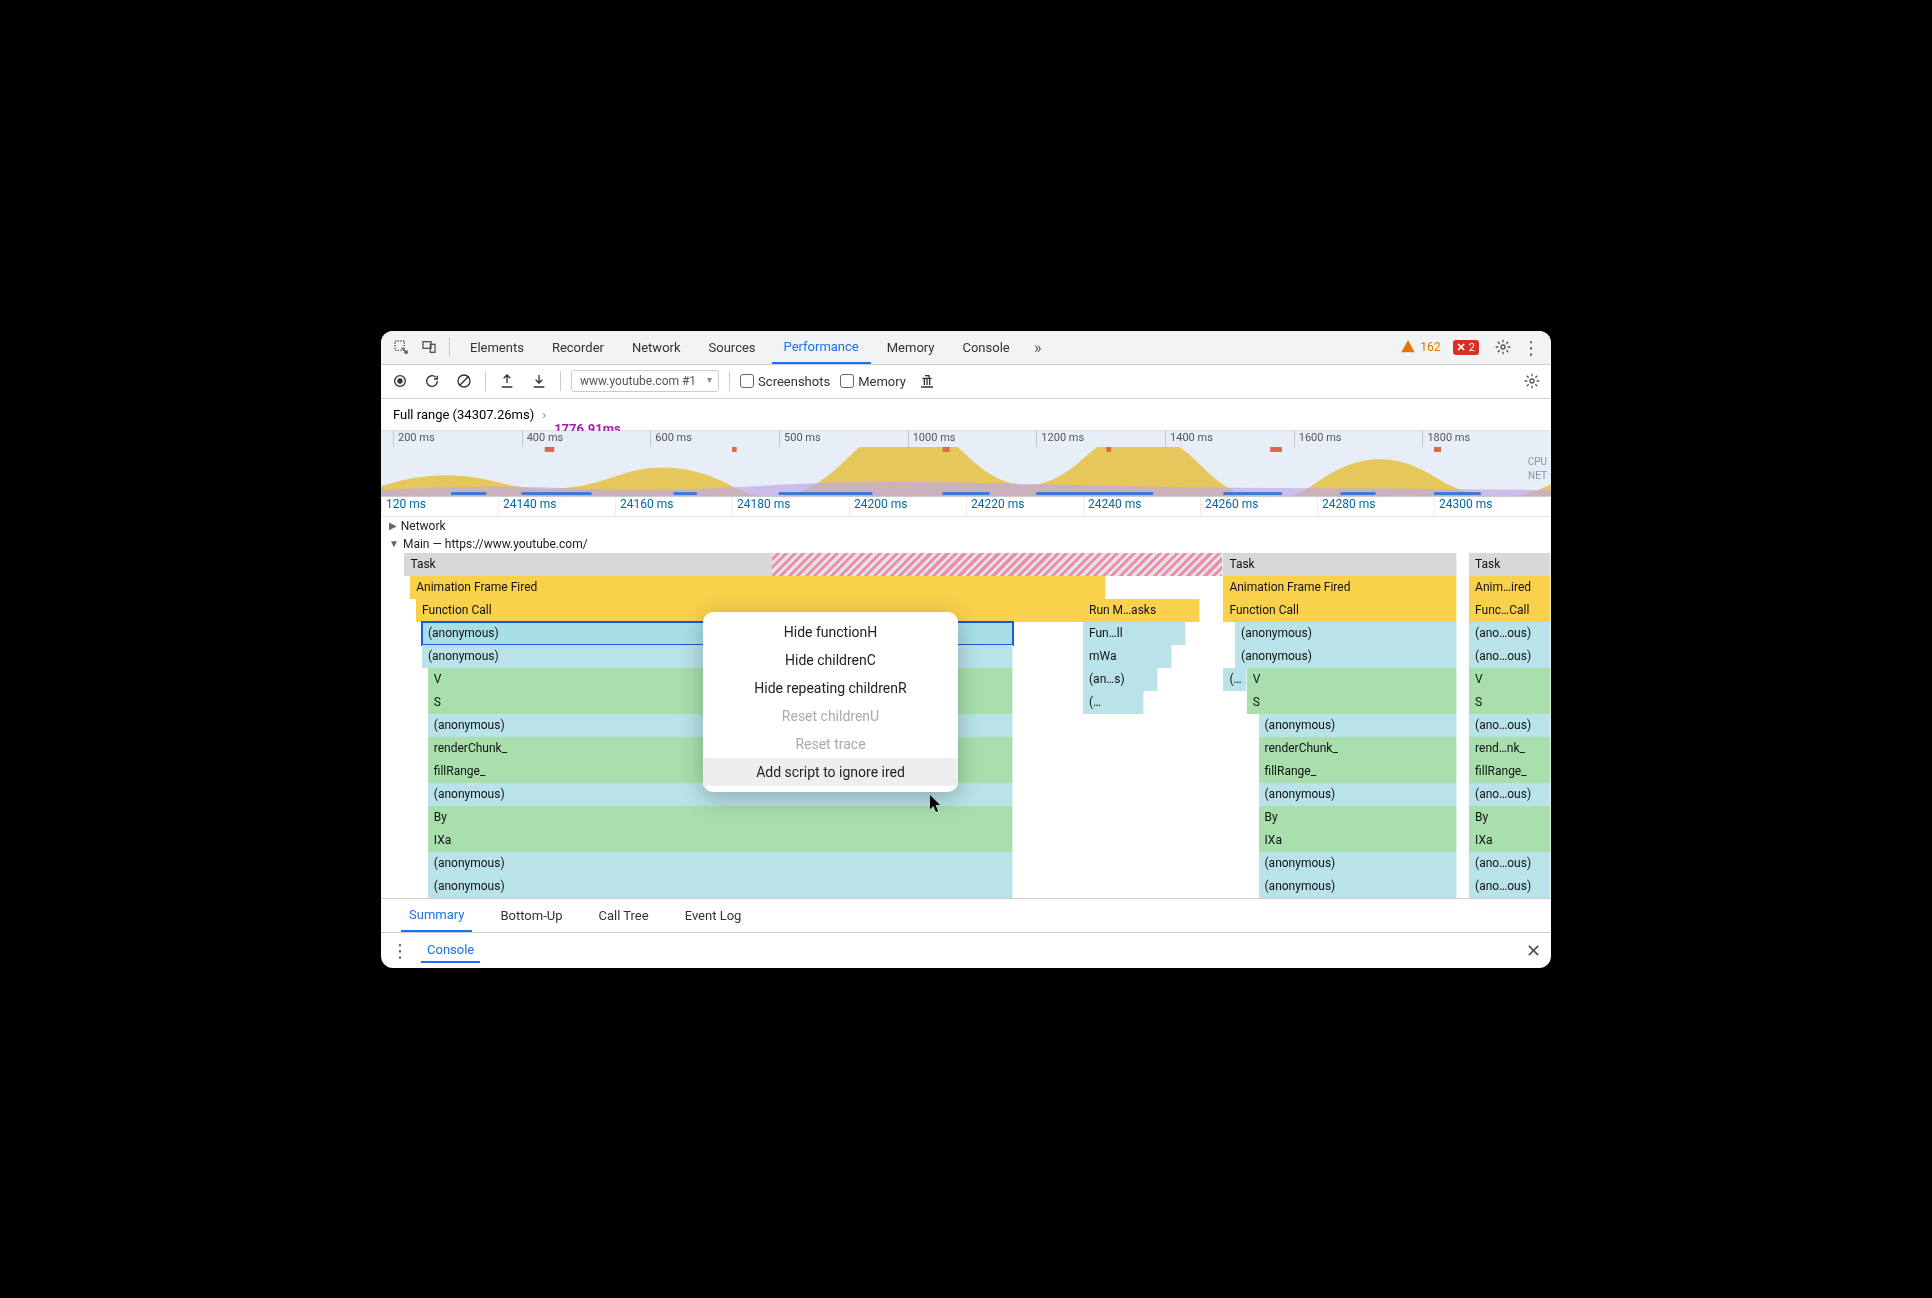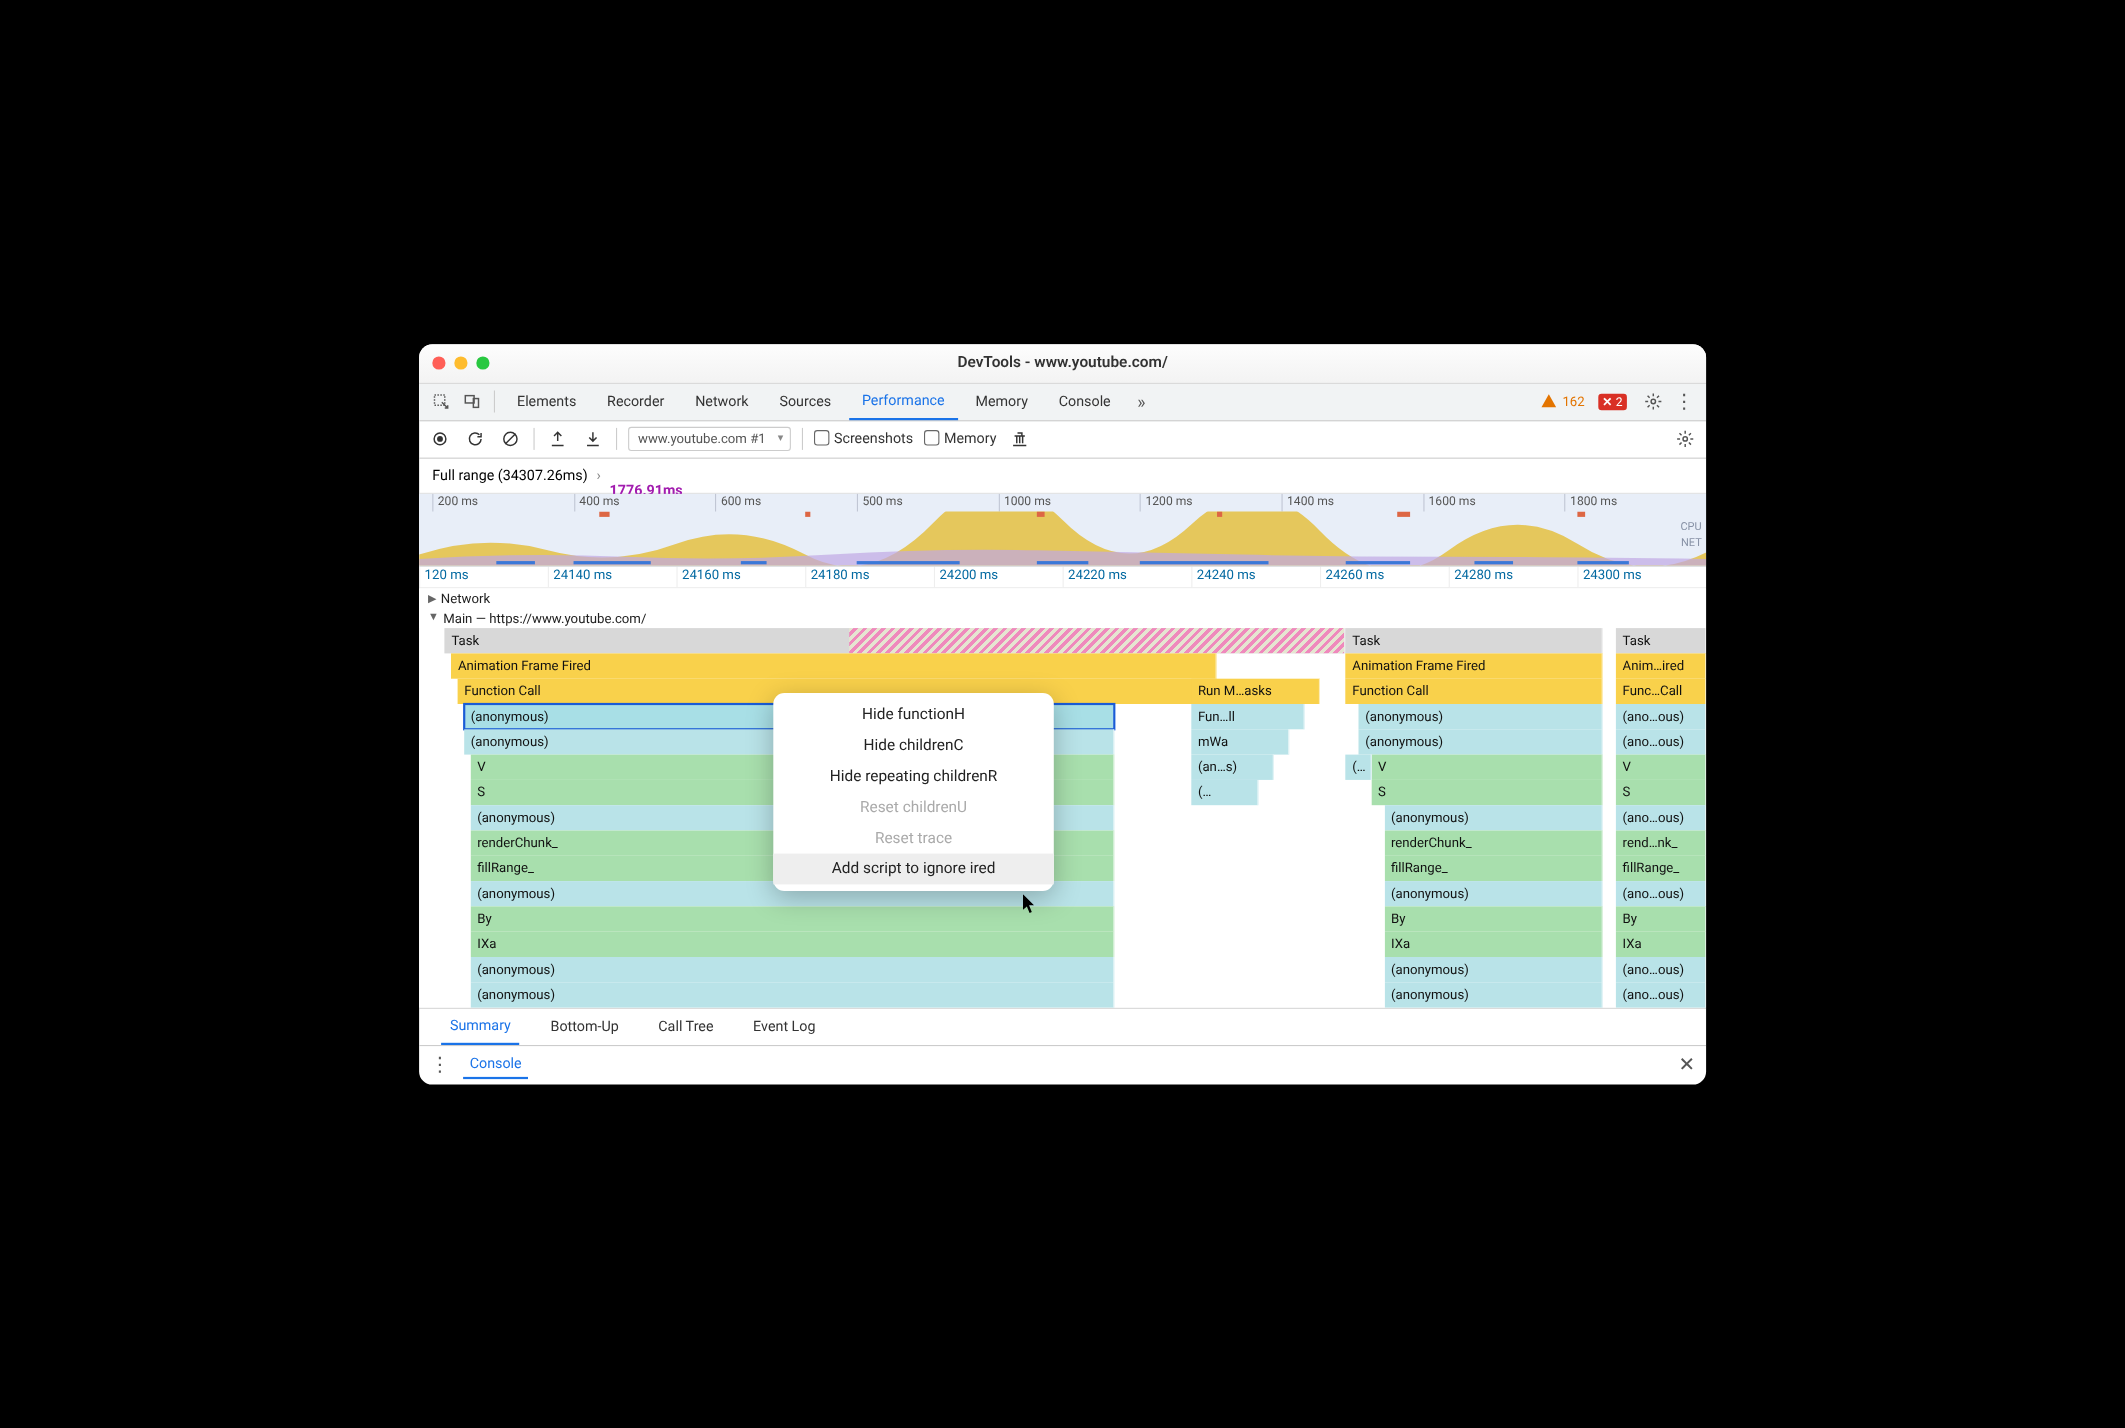--- a/index.html
+++ b/index.html
@@ -48,28 +48,20 @@
   .drawer .label { color:#1a73e8; border-bottom:2px solid #1a73e8; padding:4px 6px;}
   .drawer .close { margin-left:auto; font-size:18px; color:#555; cursor:pointer;}
   svg.ico { width:16px; height:16px; }
   .cursor-arrow { position:absolute; width:14px; height:18px; z-index:200; pointer-events:none;}
 </style>
 </head>
 <body>
 
 <div class="window">
 
-  <div class="titlebar">
-    <div class="traffic">
-      <div class="dot red"></div>
-      <div class="dot yellow"></div>
-      <div class="dot green"></div>
-    </div>
-    <div class="title">DevTools - www.youtube.com/</div>
-  </div>
 
   <div class="tabs">
     <div class="icon-btn">
       <svg class="ico" viewBox="0 0 24 24" fill="none" stroke="#555" stroke-width="2">
           <rect x="3" y="3" width="14" height="14" stroke-dasharray="2 2"></rect>
           <path d="M13 13 L21 21 M17 21 L21 21 L21 17"></path>
         </svg>
     </div>
     <div class="icon-btn">
       <svg class="ico" viewBox="0 0 24 24" fill="none" stroke="#555" stroke-width="2">

